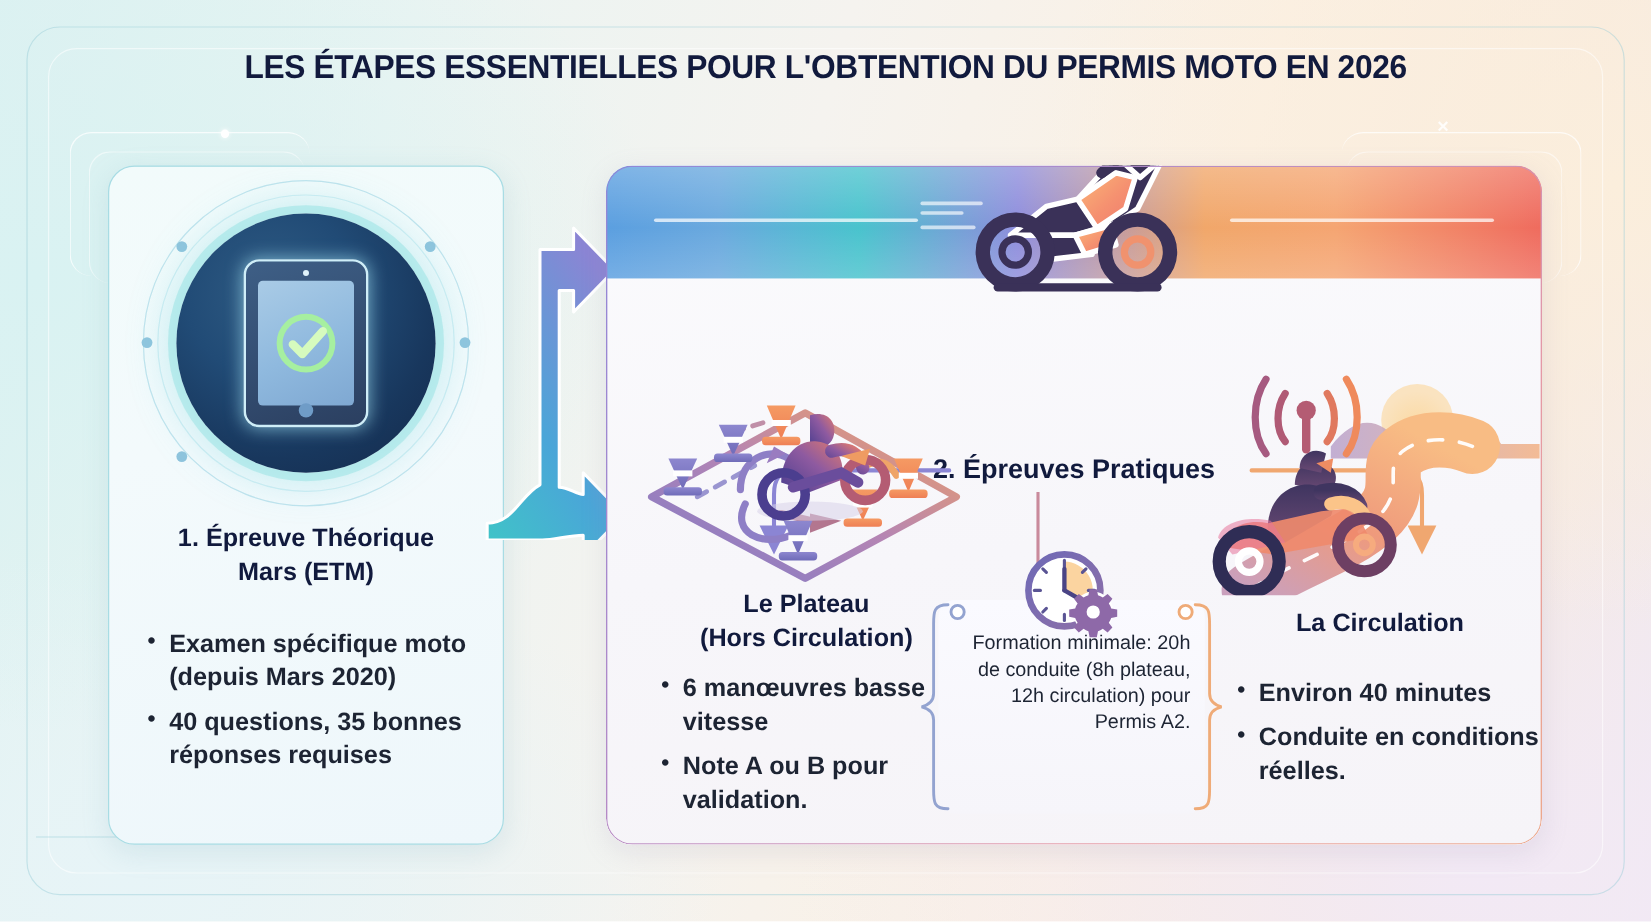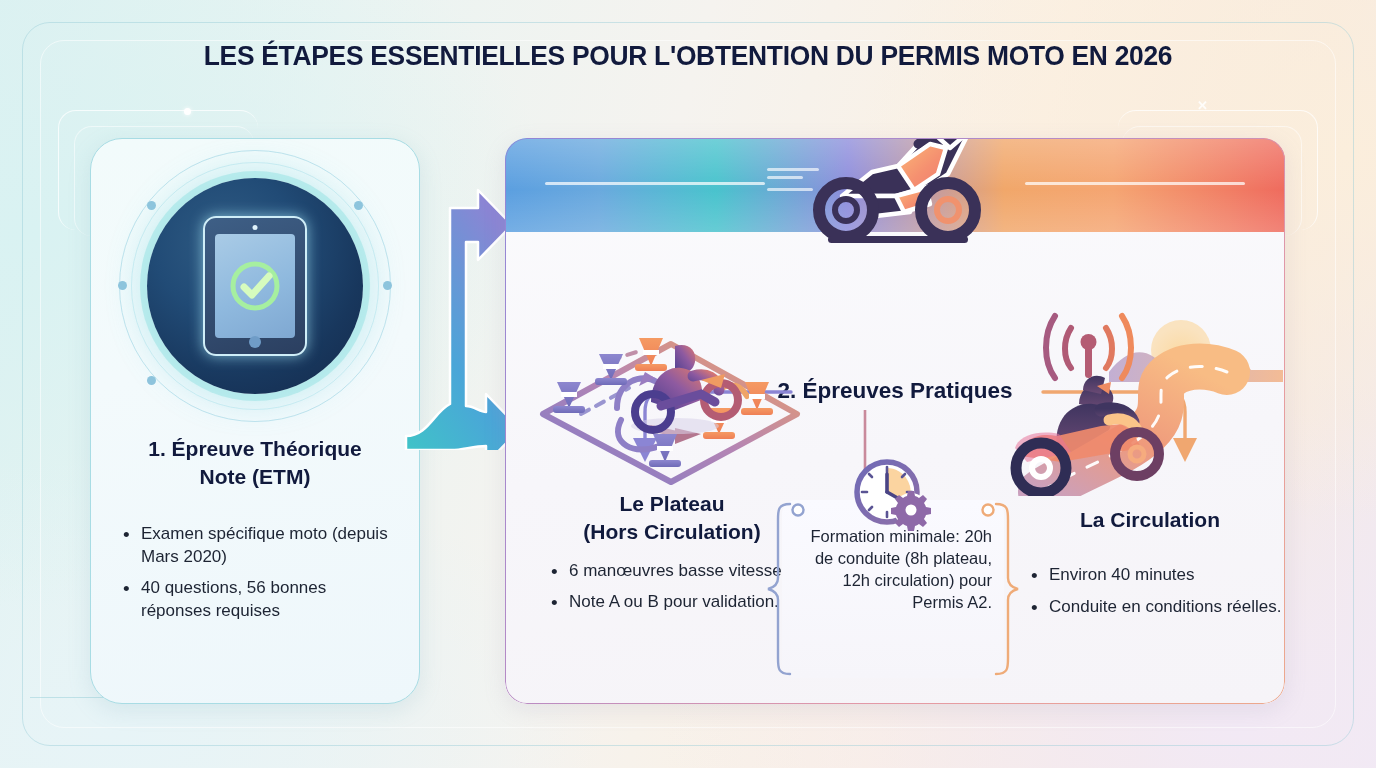--- a/index.html
+++ b/index.html
@@ -36,21 +36,21 @@
     position:absolute; left:0; right:0; top:40px; text-align:center;
     font-size:27.5px; font-weight:800; letter-spacing:-0.3px;
     color:#111a3d;
     font-family:"Liberation Sans", sans-serif;
     transform:scaleX(.96);
   }
 
   
   .left-card {
     position:absolute; left:90px; top:138px; width:330px; height:566px;
-    border-radius:32px;
+    border-radius:22px;
     background:linear-gradient(170deg,#f2fbfb 0%,#f3fafc 40%,#eef7fb 100%);
     border:1.6px solid #a8dce4;
     box-shadow:0 6px 22px rgba(120,170,190,.18);
     overflow:hidden;
   }
   .tablet-wrap { position:absolute; left:0; right:0; top:22px; height:250px; }
   .orbit {
     position:absolute; left:50%; top:50%; transform:translate(-50%,-50%);
     border-radius:50%; border:1.3px solid rgba(150,210,225,.55);
   }
@@ -77,21 +77,21 @@
   }
   .tablet-cam { position:absolute; top:7px; left:50%; transform:translateX(-50%); width:5px;height:5px;border-radius:50%;background:#dff2fa;}
   .tablet-home { position:absolute; bottom:6px; left:50%; transform:translateX(-50%); width:12px;height:12px;border-radius:50%;background:#6f9cc7;}
   .left-title {
     position:absolute; left:18px; right:18px; top:296px;
     text-align:center; font-size:21px; font-weight:700; color:#111a3d; line-height:1.33;
   }
   .left-list { position:absolute; left:30px; right:20px; top:384px; }
   .left-list li, .col-list li {
     list-style:none; position:relative; padding-left:20px;
-    font-size:17px; color:#1d2433; line-height:1.33; margin-bottom:9px;
+    font-size:21px; color:#1d2433; line-height:1.33; margin-bottom:9px;font-weight:bold;
   }
   .left-list li::before, .col-list li::before {
     content:"•"; position:absolute; left:2px; top:-1px; font-size:19px; color:#1d2433;
   }
 
   
   .right-panel {
     position:absolute; left:505px; top:138px; width:780px; height:566px;
     border-radius:22px; overflow:hidden;
     background:linear-gradient(175deg,#fbfbfd 0%,#f7f6fa 55%,#f6f4f8 100%);
@@ -177,26 +177,26 @@
             <circle cx="31" cy="31" r="22" fill="none" stroke="#a6efa0" stroke-width="5"></circle>
             <path d="M20 32 L28 40 L45 21" fill="none" stroke="#d6fbbe" stroke-width="7" stroke-linecap="round" stroke-linejoin="round"></path>
           </svg>
         </div>
         <div class="tablet-home"></div>
       </div>
     </div>
 
     <div class="left-title">
       <span>1. Épreuve Théorique</span><br>
-      <span>Note (ETM)</span>
+      <span>Mars (ETM)</span>
     </div>
 
     <ul class="left-list">
       <li>Examen spécifique moto (depuis Mars 2020)</li>
-      <li>40 questions, 56 bonnes réponses requises</li>
+      <li>40 questions, 35 bonnes réponses requises</li>
     </ul>
   </div>
 
   <svg class="arrow-svg" style="left:400px; top:150px;" width="140" height="300">
     <defs>
       <linearGradient id="forkGrad" x1="0" y1="1" x2="0.6" y2="0">
         <stop offset="0%" stop-color="#3fc6c6"></stop>
         <stop offset="45%" stop-color="#4aa6d8"></stop>
         <stop offset="100%" stop-color="#8b85d4"></stop>
       </linearGradient>

